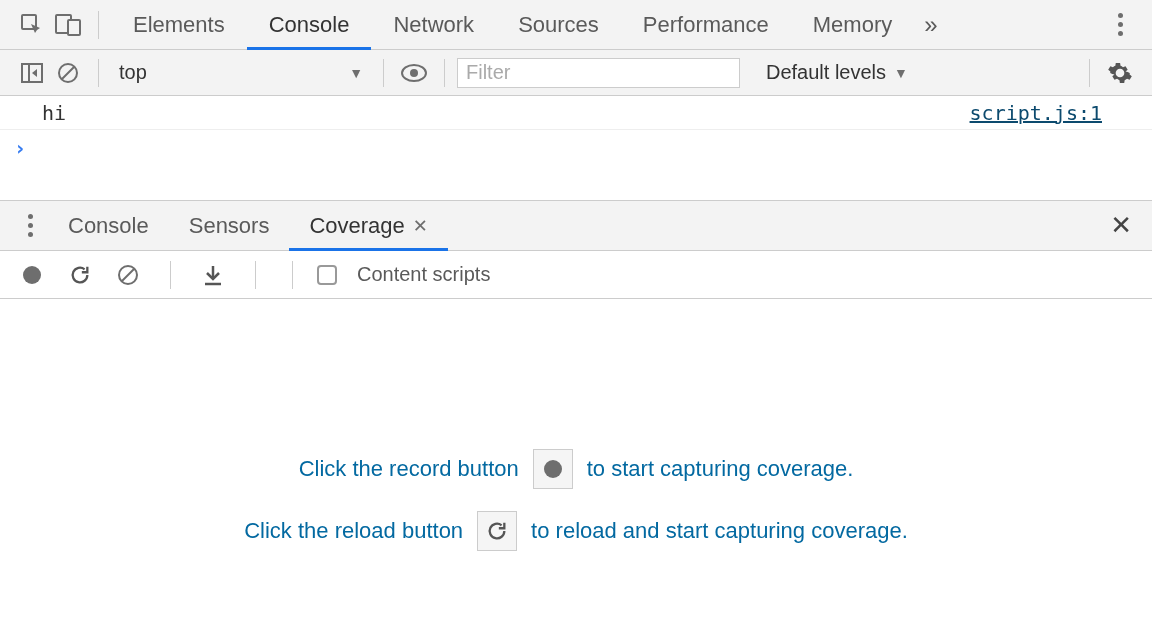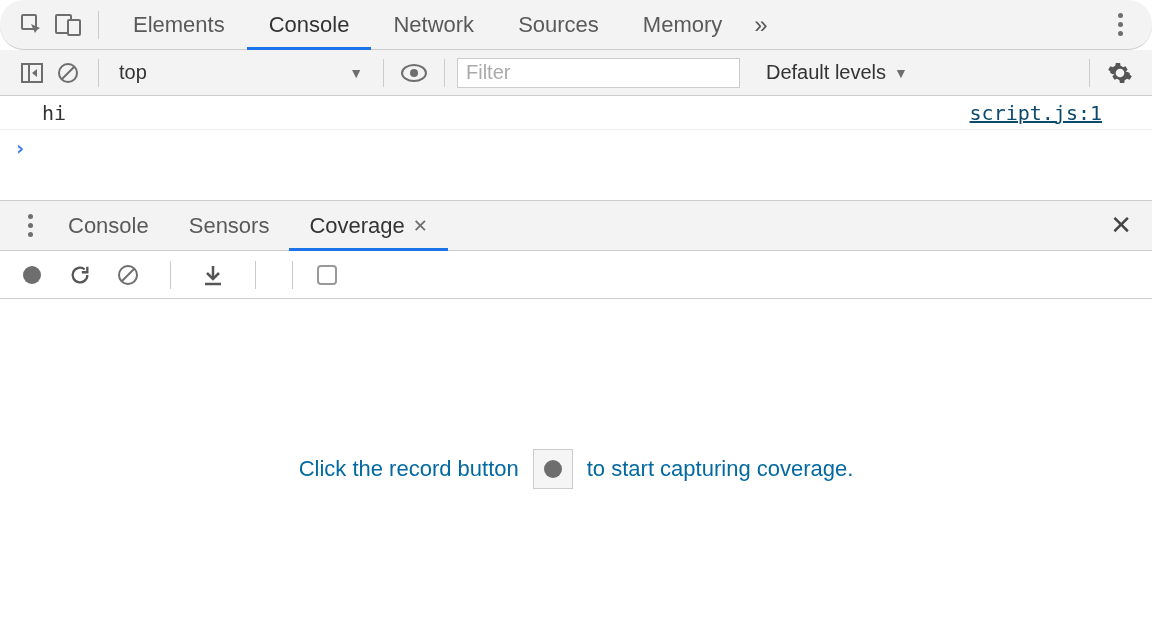--- a/index.html
+++ b/index.html
@@ -17,21 +17,20 @@
   }
   .pale {
     background: #f3f3f3;
     border-bottom: 1px solid #ccc;
   }
   
   .tabrow {
     height: 50px;
     padding: 0 14px;
     gap: 0;
-    border-radius: 24px;
   }
   .icon-btn {
     display: inline-flex;
     align-items: center;
     justify-content: center;
     width: 36px; height: 36px;
     cursor: pointer;
     color: #6e6e6e;
   }
   .vsep {
@@ -240,20 +239,21 @@
       <rect x="1" y="2" width="15" height="18" rx="1"></rect>
       <rect x="13" y="7" width="12" height="15" rx="1" fill="#f3f3f3"></rect>
     </svg>
   </span>
   <span class="vsep"></span>
 
   <span class="tab">Elements</span>
   <span class="tab active">Console</span>
   <span class="tab">Network</span>
   <span class="tab">Sources</span>
+  <span class="tab">Performance</span>
   <span class="tab">Memory</span>
   <span class="tab" style="padding:0 10px;font-size:24px">»</span>
 
   <span class="spacer"></span>
 
   <span class="icon-btn">
     <span class="kebab">
         <span></span>
         <span></span>
         <span></span>
@@ -358,27 +358,38 @@
     <span class="icon-btn">
       <svg width="20" height="22" viewBox="0 0 20 22" fill="none" stroke="#555" stroke-width="2.5">
         <path d="M10 2v12"></path>
           <path d="M4 9l6 6 6-6"></path>
           <path d="M2 20h16"></path>
       </svg>
     </span>
     <span class="vsep"></span>
     <span class="vsep"></span>
     <span class="chk"></span>
+    <span>Content scripts</span>
     <span class="spacer"></span>
   </div>
 
   <div class="cov-empty">
     <div class="hint-line">
       <span>Click the record button</span>
       <span class="hint-btn">
         <svg width="20" height="20">
             <circle cx="10" cy="10" r="9" fill="#6e6e6e"></circle>
           </svg>
       </span>
       <span>to start capturing coverage.</span>
     </div>
+    <div class="hint-line">
+      <span>Click the reload button</span>
+      <span class="hint-btn">
+        <svg width="22" height="22" viewBox="0 0 24 24" fill="none" stroke="#555" stroke-width="2.5">
+          <path d="M20 12a8 8 0 1 1-3-6.2"></path>
+            <path d="M20 3v6h-6" fill="none"></path>
+        </svg>
+      </span>
+      <span>to reload and start capturing coverage.</span>
+    </div>
   </div>
 </div>
 
 </body></html>

